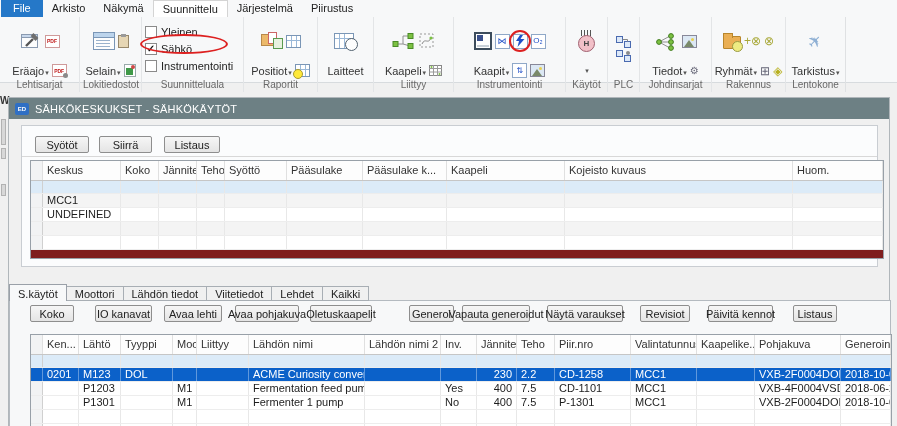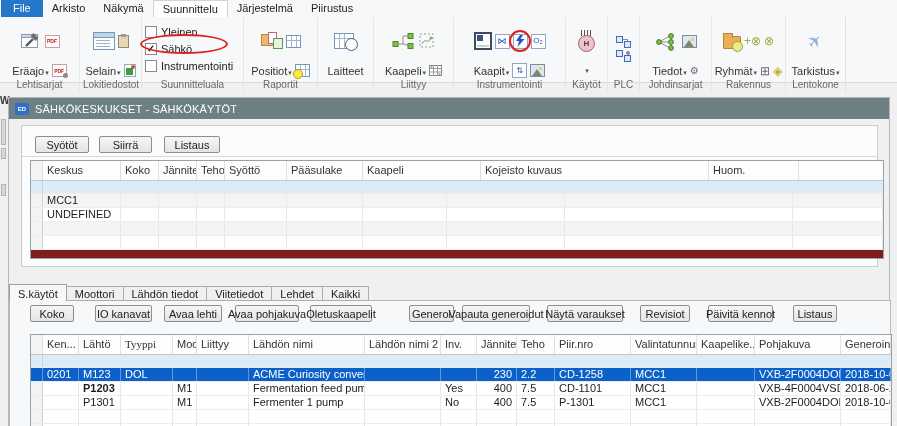--- a/index.html
+++ b/index.html
@@ -367,20 +367,21 @@
       <div class="upsep"></div>
       <div class="gtable utable" id="upper-table">
           <div class="g-row g-head">
             <div class="g-cell g-selcol" style="width: 12px;"></div>
             <div class="g-cell" style="width: 78px;">Keskus</div>
             <div class="g-cell" style="width: 38px;">Koko</div>
             <div class="g-cell" style="width: 38px;">Jännite</div>
             <div class="g-cell" style="width: 28px;">Teho</div>
             <div class="g-cell" style="width: 62px;">Syöttö</div>
             <div class="g-cell" style="width: 76px;">Pääsulake</div>
+            <div class="g-cell" style="width: 84px;">Pääsulake k...</div>
             <div class="g-cell" style="width: 118px;">Kaapeli</div>
             <div class="g-cell" style="width: 228px;">Kojeisto kuvaus</div>
             <div class="g-cell" style="width: 90px;">Huom.</div>
           </div>
           <div class="g-row g-filter">
             <div class="g-cell g-selcol" style="width: 12px;"></div>
             <div class="g-cell" style="width: 78px;"></div>
             <div class="g-cell" style="width: 38px;"></div>
             <div class="g-cell" style="width: 38px;"></div>
             <div class="g-cell" style="width: 28px;"></div>
@@ -467,21 +468,21 @@
           <button class="wbtn" style="width: 76px; margin-left: 17px;">Näytä varaukset</button>
           <button class="wbtn" style="width: 50px; margin-left: 17px;">Revisiot</button>
           <button class="wbtn" style="width: 65px; margin-left: 18px;">Päivitä kennot</button>
           <button class="wbtn" style="width: 44px; margin-left: 20px;">Listaus</button>
         </div>
       <div class="gtable ltable" id="lower-table">
           <div class="g-row g-head">
             <div class="g-cell g-selcol" style="width: 12px;"></div>
             <div class="g-cell" style="width: 36px;">Ken...</div>
             <div class="g-cell" style="width: 42px;">Lähtö</div>
-            <div class="g-cell" style="width: 52px; font-family: Liberation Serif, serif;">Tyyppi</div>
+            <div class="g-cell" style="width: 52px;">Tyyppi</div>
             <div class="g-cell" style="width: 24px;">Moo...</div>
             <div class="g-cell" style="width: 52px;">Liittyy</div>
             <div class="g-cell" style="width: 116px;">Lähdön nimi</div>
             <div class="g-cell" style="width: 76px;">Lähdön nimi 2</div>
             <div class="g-cell" style="width: 36px;">Inv.</div>
             <div class="g-cell" style="width: 40px;">Jännite</div>
             <div class="g-cell" style="width: 38px;">Teho</div>
             <div class="g-cell" style="width: 76px;">Piir.nro</div>
             <div class="g-cell" style="width: 66px;">Valintatunnus</div>
             <div class="g-cell" style="width: 58px;">Kaapelike...</div>
@@ -520,21 +521,21 @@
             <div class="g-cell" style="width: 38px;">2.2</div>
             <div class="g-cell" style="width: 76px;">CD-1258</div>
             <div class="g-cell" style="width: 66px;">MCC1</div>
             <div class="g-cell" style="width: 58px;"></div>
             <div class="g-cell" style="width: 86px;">VXB-2F0004DOL</div>
             <div class="g-cell" style="width: 50px;">2018-10-08</div>
           </div>
           <div class="g-row">
             <div class="g-cell g-selcol" style="width: 12px;"></div>
             <div class="g-cell" style="width: 36px;"></div>
-            <div class="g-cell" style="width: 42px; font-weight: bold;">P1203</div>
+            <div class="g-cell" style="width: 42px;">P1203</div>
             <div class="g-cell" style="width: 52px;"></div>
             <div class="g-cell" style="width: 24px;">M1</div>
             <div class="g-cell" style="width: 52px;"></div>
             <div class="g-cell" style="width: 116px;">Fermentation feed pump</div>
             <div class="g-cell" style="width: 76px;"></div>
             <div class="g-cell" style="width: 36px;">Yes</div>
             <div class="g-cell g-right" style="width: 40px;">400</div>
             <div class="g-cell" style="width: 38px;">7.5</div>
             <div class="g-cell" style="width: 76px;">CD-1101</div>
             <div class="g-cell" style="width: 66px;">MCC1</div>

